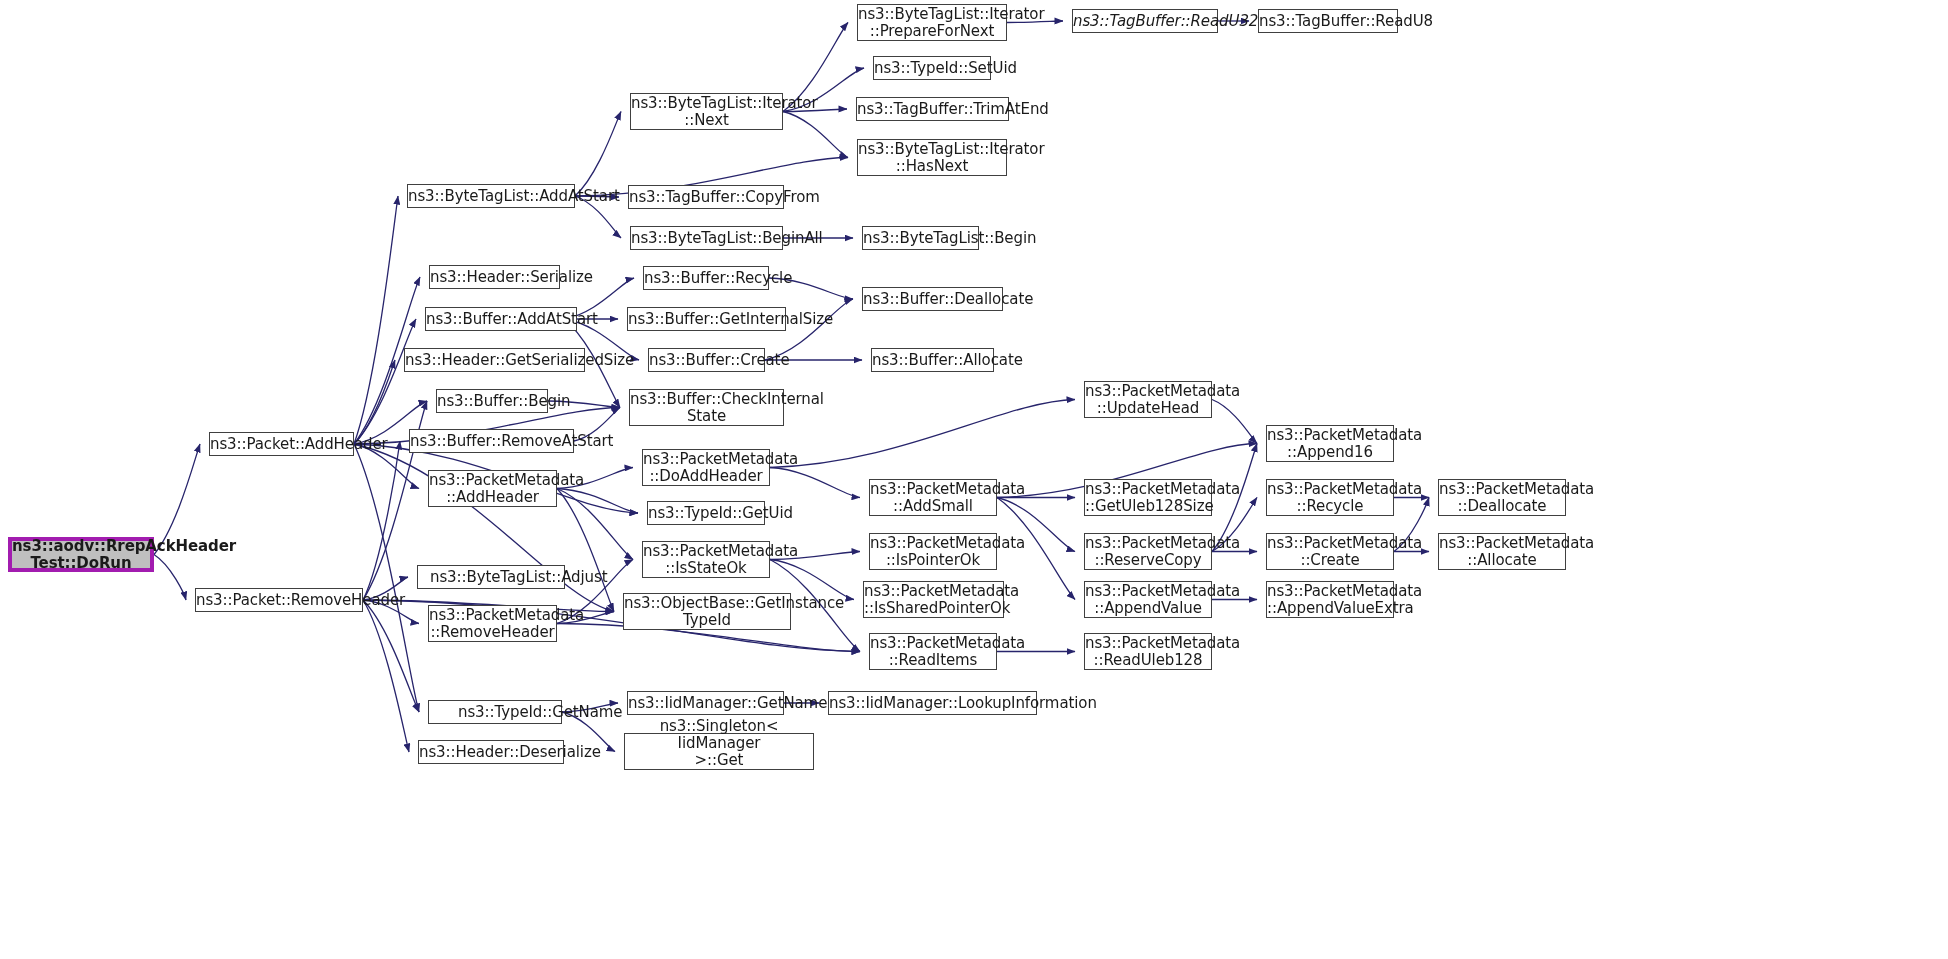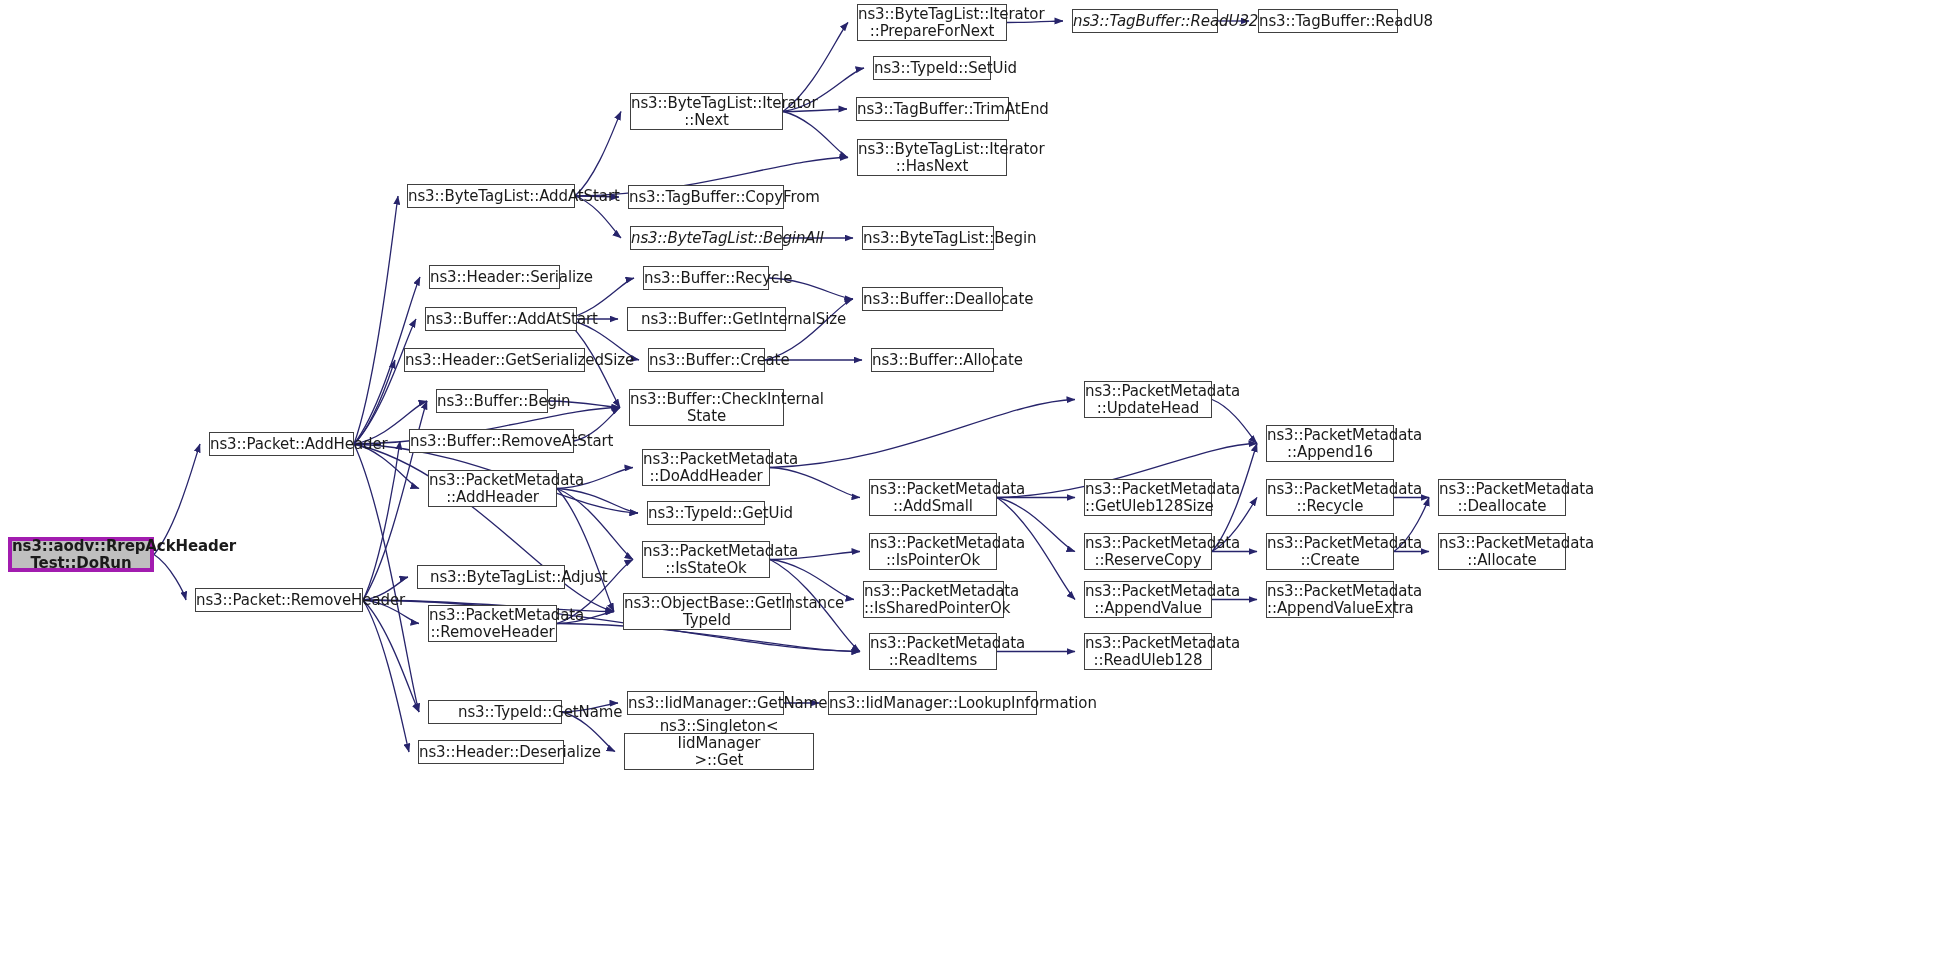--- a/index.html
+++ b/index.html
@@ -145,43 +145,43 @@
       <div class="node" style="left: 428px; top: 470px; width: 129px; height: 37px;"><span class="node-label">ns3::PacketMetadata
 ::AddHeader</span></div>
       <div class="node" style="left: 417px; top: 565px; width: 148px; height: 24px; padding-left: 12px;"><span class="node-label">ns3::ByteTagList::Adjust</span></div>
       <div class="node" style="left: 428px; top: 605px; width: 129px; height: 37px;"><span class="node-label">ns3::PacketMetadata
 ::RemoveHeader</span></div>
       <div class="node" style="left: 428px; top: 700px; width: 134px; height: 24px; padding-left: 29px;"><span class="node-label">ns3::TypeId::GetName</span></div>
       <div class="node" style="left: 418px; top: 740px; width: 146px; height: 24px;"><span class="node-label">ns3::Header::Deserialize</span></div>
       <div class="node" style="left: 630px; top: 93px; width: 153px; height: 37px;"><span class="node-label">ns3::ByteTagList::Iterator
 ::Next</span></div>
       <div class="node" style="left: 628px; top: 185px; width: 156px; height: 24px;"><span class="node-label">ns3::TagBuffer::CopyFrom</span></div>
-      <div class="node" style="left: 630px; top: 226px; width: 153px; height: 24px; font-style: italic;"><span class="node-label">ns3::ByteTagList::BeginAll</span></div>
+      <div class="node" style="left: 630px; top: 226px; width: 153px; height: 24px;"><span class="node-label">ns3::ByteTagList::BeginAll</span></div>
       <div class="node" style="left: 643px; top: 266px; width: 126px; height: 24px;"><span class="node-label">ns3::Buffer::Recycle</span></div>
-      <div class="node" style="left: 627px; top: 307px; width: 159px; height: 24px; padding-left: 13px;"><span class="node-label">ns3::Buffer::GetInternalSize</span></div>
+      <div class="node" style="left: 627px; top: 307px; width: 159px; height: 24px;"><span class="node-label">ns3::Buffer::GetInternalSize</span></div>
       <div class="node" style="left: 648px; top: 348px; width: 117px; height: 24px;"><span class="node-label">ns3::Buffer::Create</span></div>
       <div class="node" style="left: 629px; top: 389px; width: 155px; height: 37px;"><span class="node-label">ns3::Buffer::CheckInternal
 State</span></div>
       <div class="node" style="left: 642px; top: 449px; width: 128px; height: 37px;"><span class="node-label">ns3::PacketMetadata
 ::DoAddHeader</span></div>
       <div class="node" style="left: 647px; top: 501px; width: 118px; height: 24px;"><span class="node-label">ns3::TypeId::GetUid</span></div>
       <div class="node" style="left: 642px; top: 541px; width: 128px; height: 37px;"><span class="node-label">ns3::PacketMetadata
 ::IsStateOk</span></div>
       <div class="node" style="left: 623px; top: 593px; width: 168px; height: 37px;"><span class="node-label">ns3::ObjectBase::GetInstance
 TypeId</span></div>
       <div class="node" style="left: 627px; top: 691px; width: 157px; height: 24px;"><span class="node-label">ns3::IidManager::GetName</span></div>
       <div class="node" style="left: 624px; top: 733px; width: 190px; height: 37px; align-items: flex-end;"><span class="node-label">ns3::Singleton&lt; IidManager
 &gt;::Get</span></div>
       <div class="node" style="left: 857px; top: 4px; width: 150px; height: 37px;"><span class="node-label">ns3::ByteTagList::Iterator
 ::PrepareForNext</span></div>
       <div class="node" style="left: 873px; top: 56px; width: 118px; height: 24px;"><span class="node-label">ns3::TypeId::SetUid</span></div>
       <div class="node" style="left: 856px; top: 97px; width: 153px; height: 24px;"><span class="node-label">ns3::TagBuffer::TrimAtEnd</span></div>
       <div class="node" style="left: 857px; top: 139px; width: 150px; height: 37px;"><span class="node-label">ns3::ByteTagList::Iterator
 ::HasNext</span></div>
-      <div class="node" style="left: 862px; top: 226px; width: 132px; height: 24px;"><span class="node-label">ns3::ByteTagList::Begin</span></div>
+      <div class="node" style="left: 862px; top: 226px; width: 117px; height: 24px;"><span class="node-label">ns3::ByteTagList::Begin</span></div>
       <div class="node" style="left: 862px; top: 287px; width: 141px; height: 24px;"><span class="node-label">ns3::Buffer::Deallocate</span></div>
       <div class="node" style="left: 871px; top: 348px; width: 123px; height: 24px;"><span class="node-label">ns3::Buffer::Allocate</span></div>
       <div class="node" style="left: 869px; top: 479px; width: 128px; height: 37px;"><span class="node-label">ns3::PacketMetadata
 ::AddSmall</span></div>
       <div class="node" style="left: 869px; top: 533px; width: 128px; height: 37px;"><span class="node-label">ns3::PacketMetadata
 ::IsPointerOk</span></div>
       <div class="node" style="left: 863px; top: 581px; width: 141px; height: 37px;"><span class="node-label">ns3::PacketMetadata
 ::IsSharedPointerOk</span></div>
       <div class="node" style="left: 869px; top: 633px; width: 128px; height: 37px;"><span class="node-label">ns3::PacketMetadata
 ::ReadItems</span></div>

